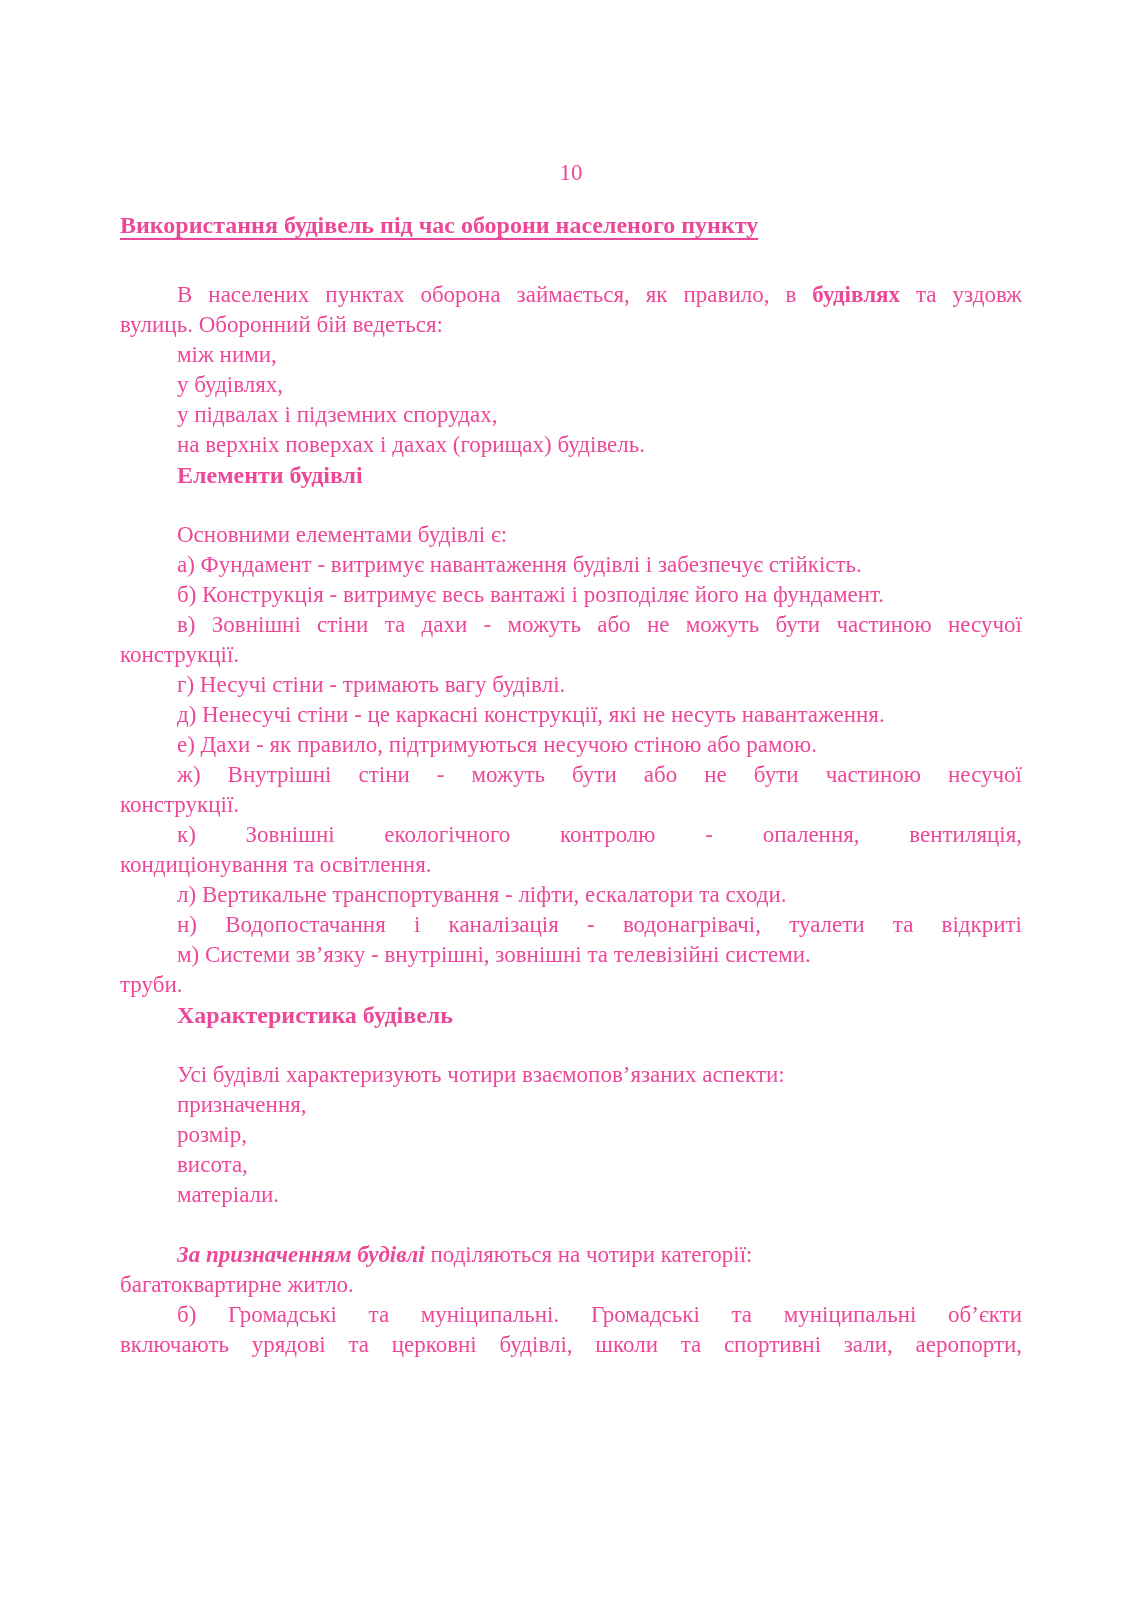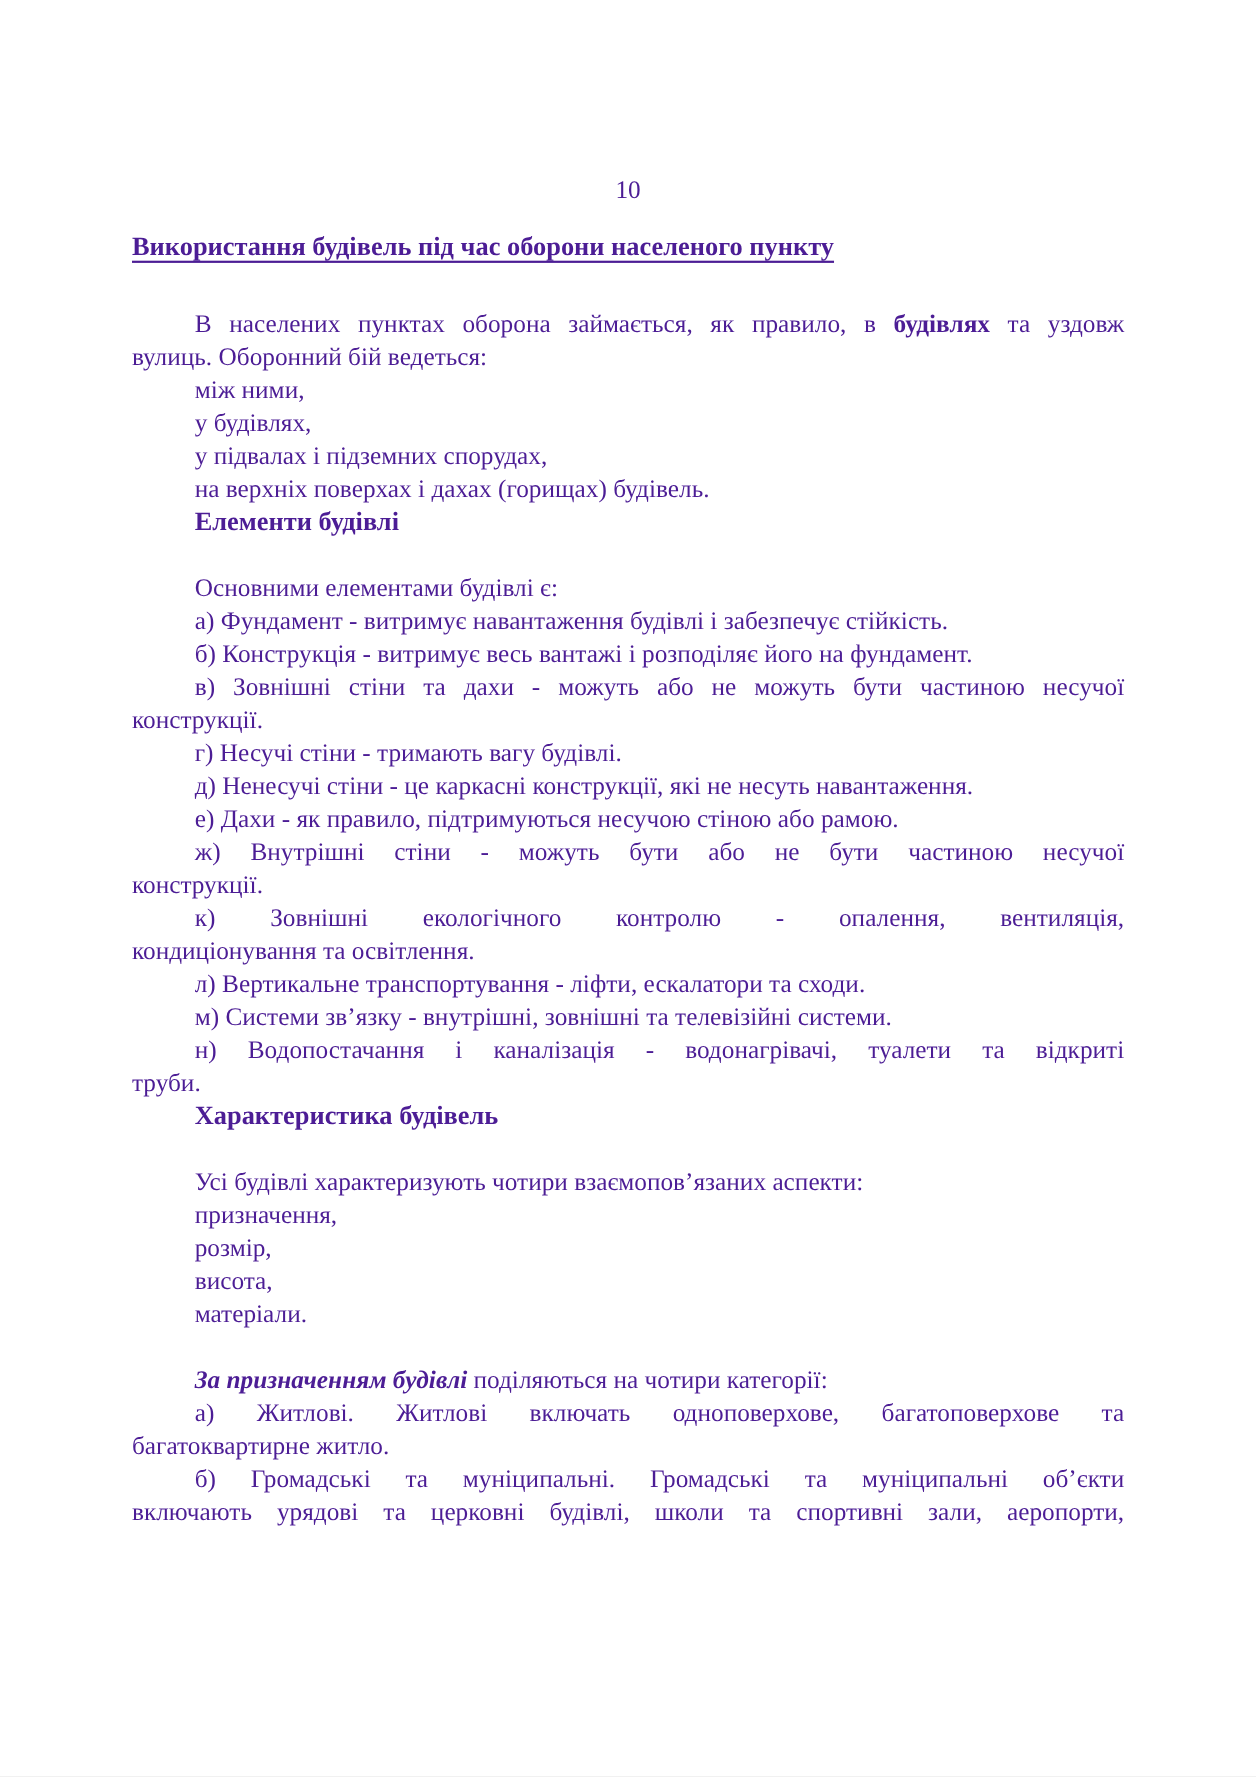--- a/index.html
+++ b/index.html
@@ -6,21 +6,21 @@
     margin: 0;
     padding: 0;
     background: #e8e8e8;
   }
   .page {
     position: relative;
     width: 1142px;
     height: 1615px;
     margin: 0 auto;
     background: #ffffff;
-    color: #4c1d95;
+    color: #ec4899;
     font-family: "Liberation Serif", "DejaVu Serif", serif;
     font-size: 23px;
     line-height: 30px;
     padding: 158px 120px 0 120px;
     box-sizing: border-box;
     overflow: hidden;
   }
   .ln {
     white-space: nowrap;
   }
@@ -79,30 +79,29 @@
   <div class="ln ind stretch">в)  Зовнішні стіни та дахи - можуть або не можуть бути частиною несучої</div>
   <div class="ln">конструкції.</div>
   <div class="ln ind">г)  Несучі стіни - тримають вагу будівлі.</div>
   <div class="ln ind">д)  Ненесучі стіни - це каркасні конструкції, які не несуть навантаження.</div>
   <div class="ln ind">е)  Дахи - як правило, підтримуються несучою стіною або рамою.</div>
   <div class="ln ind stretch">ж)  Внутрішні стіни - можуть бути або не бути частиною несучої</div>
   <div class="ln">конструкції.</div>
   <div class="ln ind stretch">к)  Зовнішні екологічного контролю - опалення, вентиляція,</div>
   <div class="ln">кондиціонування та освітлення.</div>
   <div class="ln ind">л)  Вертикальне транспортування -  ліфти, ескалатори та сходи.</div>
+  <div class="ln ind stretch">н)  Водопостачання і каналізація - водонагрівачі, туалети та відкриті</div>
   <div class="ln ind">м)  Системи зв’язку - внутрішні, зовнішні та телевізійні системи.</div>
-  <div class="ln ind stretch">н)  Водопостачання і каналізація - водонагрівачі, туалети та відкриті</div>
   <div class="ln">труби.</div>
 
   <div class="ln ind h2">Характеристика будівель</div>
   <div class="ln ind">Усі будівлі характеризують чотири взаємопов’язаних аспекти:</div>
   <div class="ln ind">призначення,</div>
   <div class="ln ind">розмір,</div>
   <div class="ln ind">висота,</div>
   <div class="ln ind">матеріали.</div>
 
   <div class="ln ind mt30"><b><i>За призначенням будівлі</i></b><span> поділяються на чотири категорії:</span></div>
-  <div class="ln ind stretch">а) Житлові. Житлові включать одноповерхове, багатоповерхове та</div>
   <div class="ln">багатоквартирне житло.</div>
   <div class="ln ind stretch">б) Громадські та муніципальні. Громадські та муніципальні об’єкти</div>
   <div class="ln stretch">включають урядові та церковні будівлі, школи та спортивні зали, аеропорти,</div>
 
 </div>
 
 </body></html>

